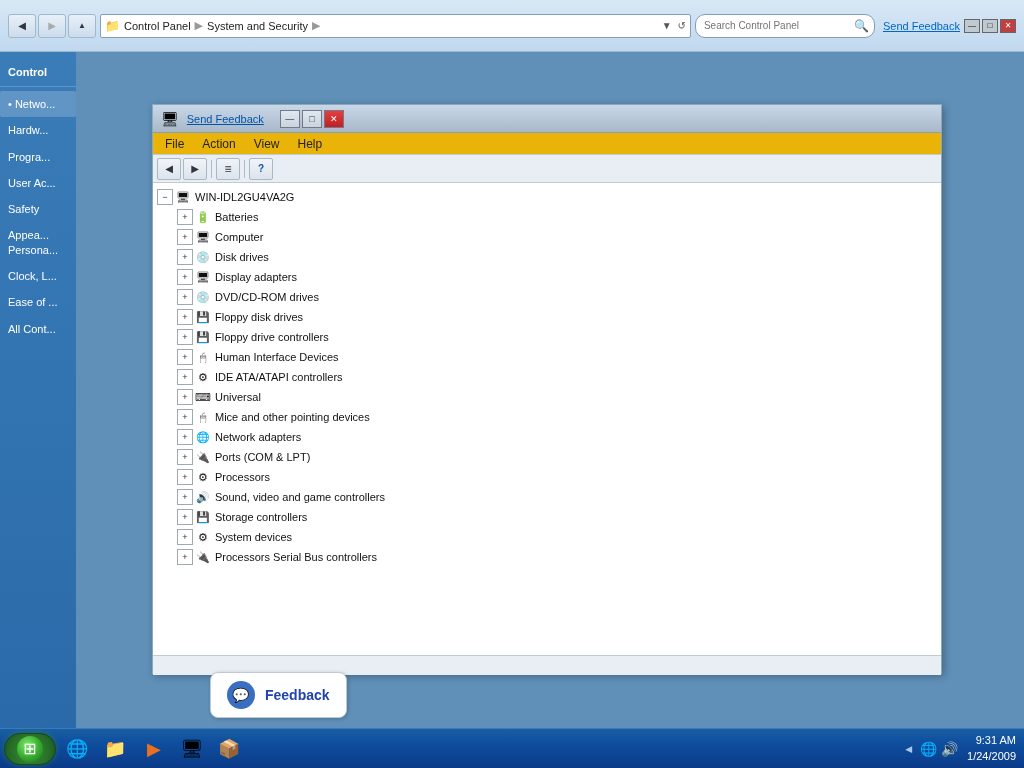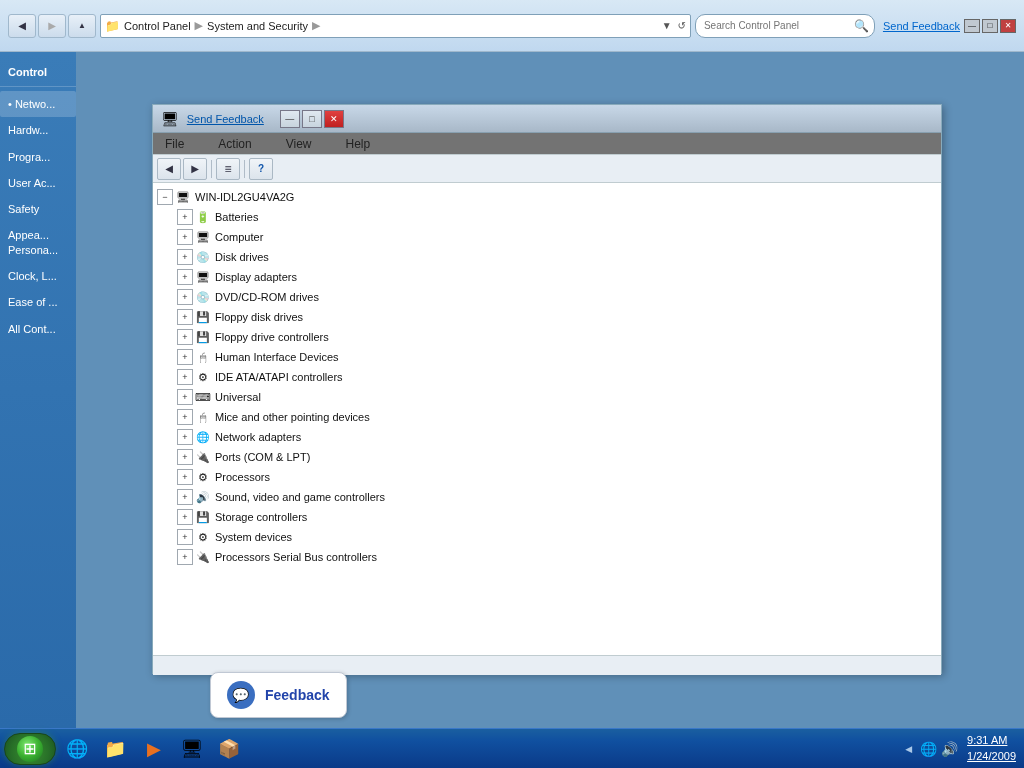--- a/index.html
+++ b/index.html
@@ -139,26 +139,26 @@
       font-size: 11px;
       color: #0055aa;
       text-decoration: underline;
       cursor: pointer;
       margin-right: 8px;
     }
 
     
     .dm-menubar {
       height: 22px;
-      background: #737373;
+      background: #eab308;
       display: flex;
       align-items: center;
       padding: 0 4px;
       border-bottom: 1px solid #c0ccD0;
-      gap: 18px;
+      gap: 2px;
     }
     .dm-menu-item {
       padding: 2px 8px;
       font-size: 12px;
       color: #222;
       cursor: pointer;
       border-radius: 2px;
     }
 
     
@@ -330,23 +330,22 @@
     .taskbar-right {
       margin-left: auto;
       display: flex;
       align-items: center;
       gap: 8px;
       padding-right: 4px;
     }
     .taskbar-clock {
       color: white;
       font-size: 11px;
-      text-align: left;
+      text-align: right;
       line-height: 1.4;
-      text-decoration: underline;
     }
     .taskbar-icons {
       display: flex;
       align-items: center;
       gap: 4px;
     }
     .taskbar-tray-icon {
       font-size: 14px;
       color: white;
       cursor: pointer;

